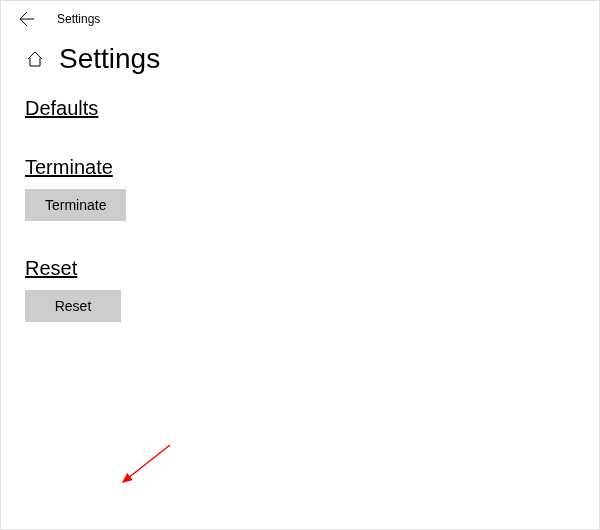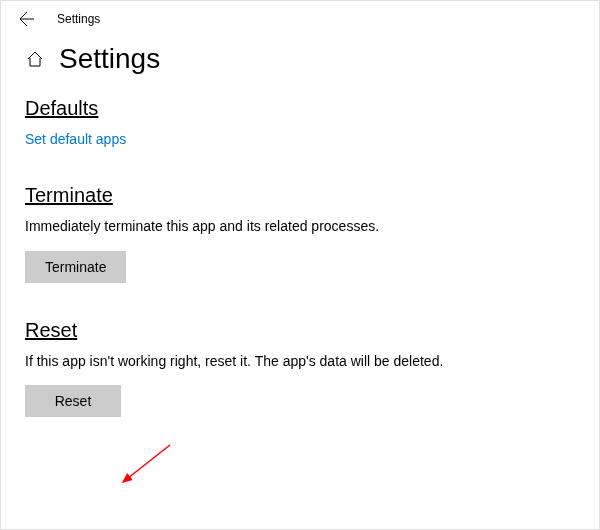--- a/index.html
+++ b/index.html
@@ -109,32 +109,29 @@
     <div class="home-btn">
       <svg width="18" height="18" viewBox="0 0 18 18">
         <path d="M2 9 L9 2 L16 9 M4 8 L4 16 L14 16 L14 8" stroke="#000" stroke-width="1" fill="none"></path>
       </svg>
     </div>
     <h1 class="page-title">Settings</h1>
   </div>
 
   <div class="section">
     <h2 class="section-heading">Defaults</h2>
-    <a class="link">Set default apps</a>
   </div>
 
   <div class="section">
     <h2 class="section-heading">Terminate</h2>
-    <p class="section-desc">Immediately terminate this app and its related processes.</p>
     <button class="btn">Terminate</button>
   </div>
 
   <div class="section">
     <h2 class="section-heading">Reset</h2>
-    <p class="section-desc">If this app isn't working right, reset it. The app's data will be deleted.</p>
     <button class="btn">Reset</button>
   </div>
 
 </div>
 
 <svg class="arrow-annotation" width="60" height="50" viewBox="0 0 60 50">
   <defs>
     <marker id="ah" markerWidth="8" markerHeight="8" refX="6" refY="3" orient="auto">
       <path d="M0,0 L7,3 L0,6 Z" fill="#ff0000"></path>
     </marker>

